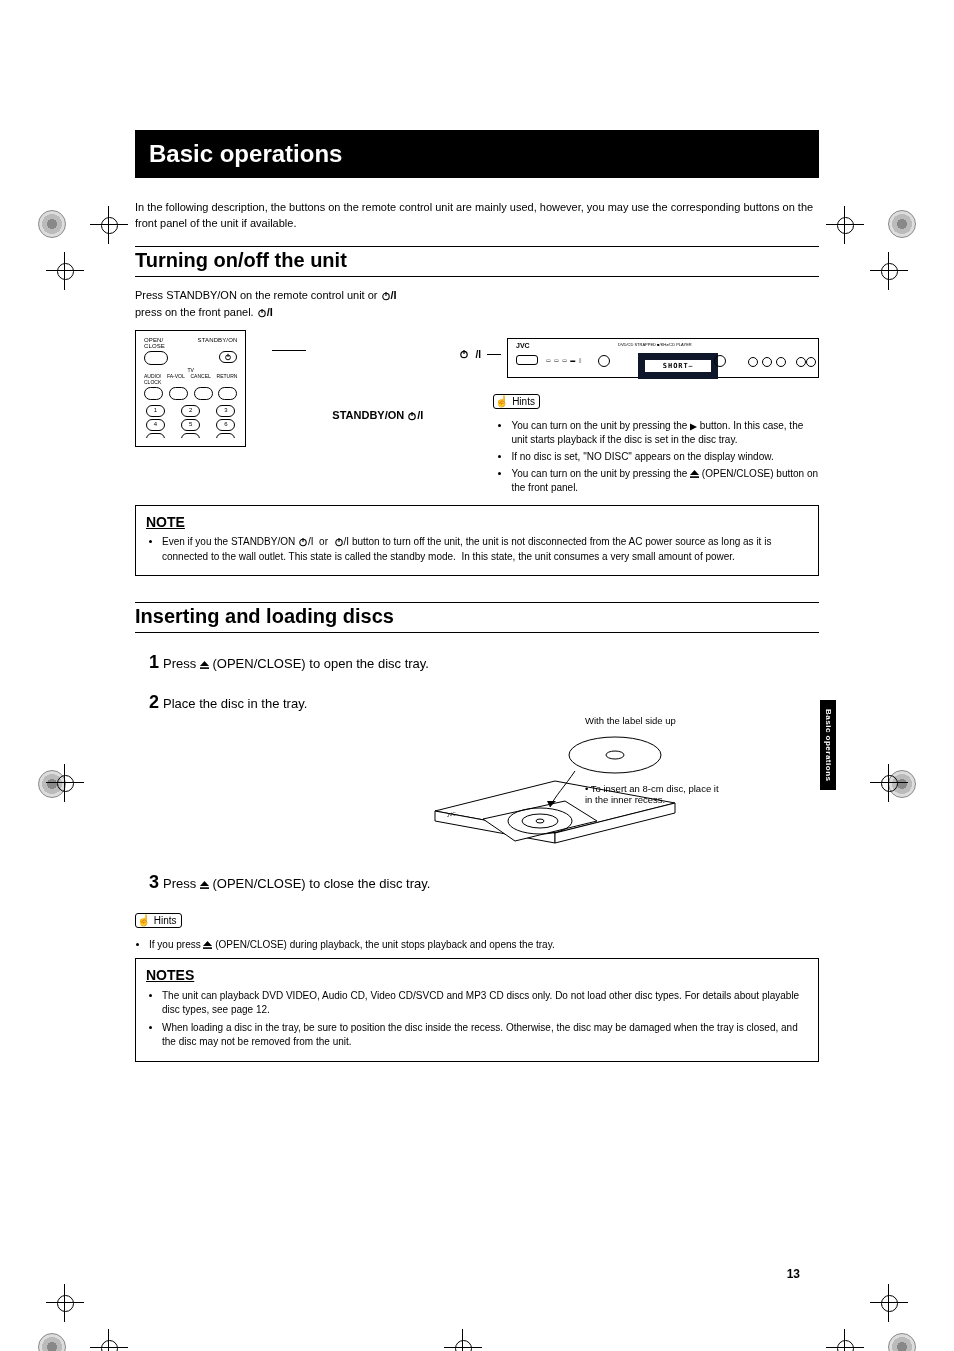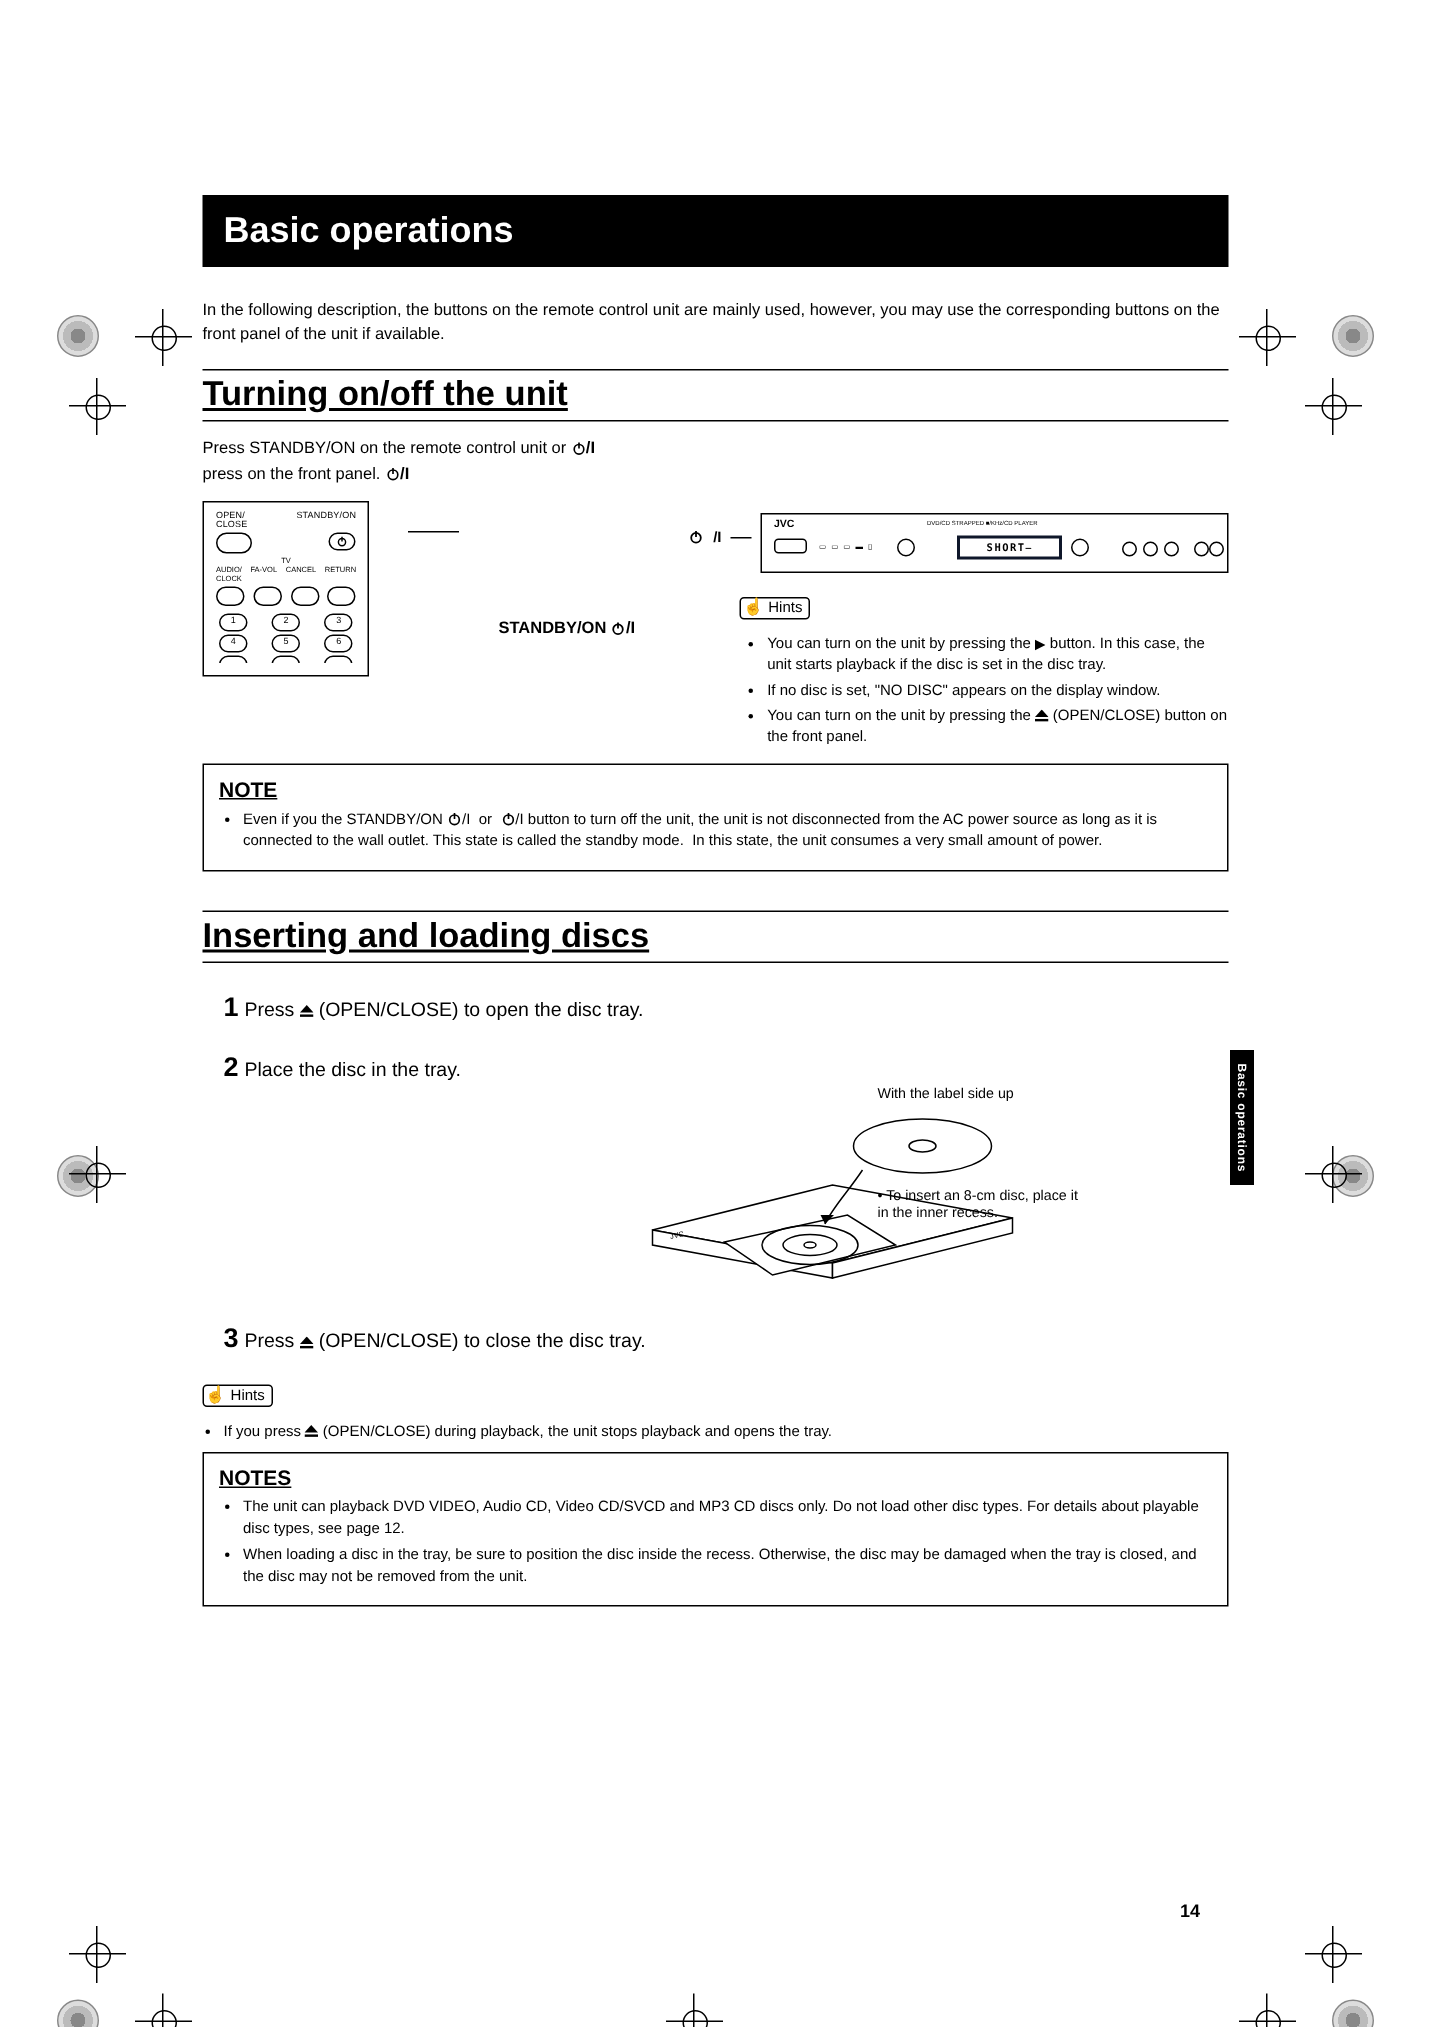--- a/index.html
+++ b/index.html
@@ -48,24 +48,23 @@
     font-size: 24px;
     padding: 10px 14px;
     margin-top: 130px;
   }
   .intro {
     margin-top: 22px;
     line-height: 1.45;
   }
   .hr-thick { border: none; border-top: 1.5px solid #000; margin: 14px 0 2px; }
   h2.section {
-    font-size: 23px;
+    font-size: 20px;
     font-weight: bold;
     margin: 2px 0 4px;
-    text-decoration: underline;
   }
   .sub-hr { border: none; border-top: .5px solid #000; margin: 2px 0 10px; }
 
   .row { display: flex; gap: 26px; align-items: flex-start; }
 
   .graphic-box {
     border: 1px solid #000;
     display: inline-block;
     font-size: 7px;
   }
@@ -81,21 +80,21 @@
   .label-standby { font-weight:bold; font-size:11px; align-self:center; white-space:nowrap; }
 
   .front-panel {
     border:1px solid #000;
     width:310px;
     height:38px;
     margin-top:8px;
     position:relative;
     font-size:5px;
   }
-  .front-panel .display { position:absolute; left:130px; top:14px; width:66px; height:12px; border:2px solid #0f172a; text-align:center; font-family:monospace; font-size:7px; letter-spacing:1px; line-height:12px; font-weight:bold; }
+  .front-panel .display { position:absolute; left:130px; top:14px; width:66px; height:12px; border:7px solid #0f172a; text-align:center; font-family:monospace; font-size:7px; letter-spacing:1px; line-height:12px; font-weight:bold; }
   .front-panel .btn { position:absolute; width:8px; height:8px; border:1px solid #000; border-radius:50%; }
 
   .hints-label {
     display:inline-flex;
     align-items:center;
     border:1px solid #000;
     border-radius:3px;
     padding:1px 4px 1px 1px;
     font-size:10px;
     gap:3px;
@@ -421,15 +420,15 @@
     <ul>
       <li>The unit can playback DVD VIDEO, Audio CD, Video CD/SVCD and MP3 CD discs only.  Do not load other disc types. For details about playable disc types, see page 12.</li>
       <li>When loading a disc in the tray, be sure to position the disc inside the recess. Otherwise, the disc may be damaged when the tray is closed, and the disc may not be removed from the unit.</li>
     </ul>
   </div>
 
   
   <div class="side-tab">Basic operations</div>
 
   
-  <div class="page-num">14</div>
+  <div class="page-num">13</div>
 
 </div>
 
 </body></html>

